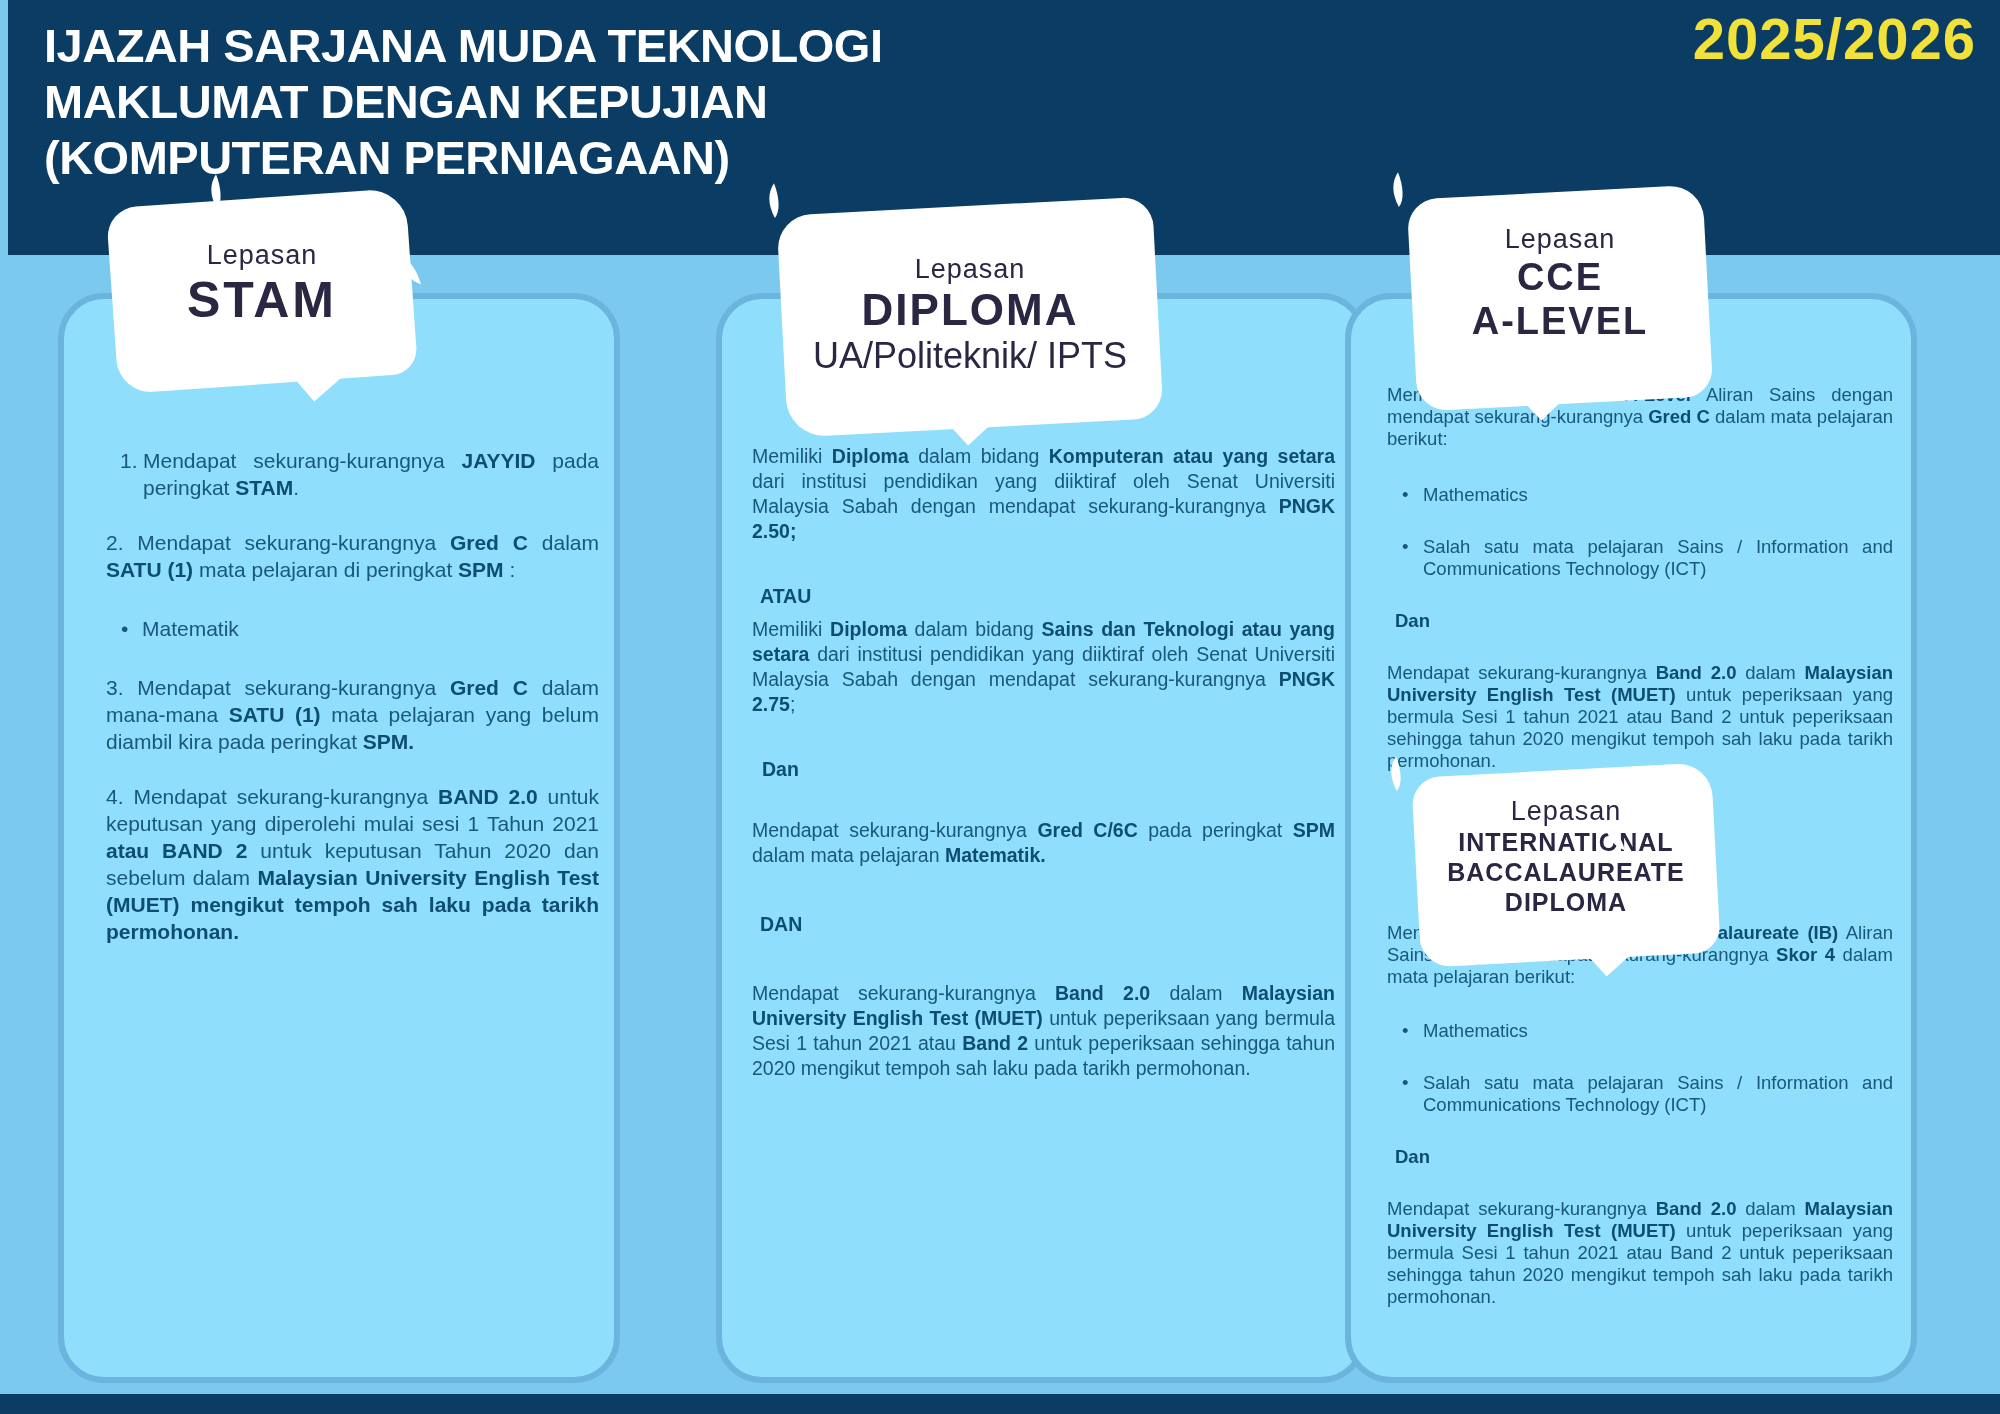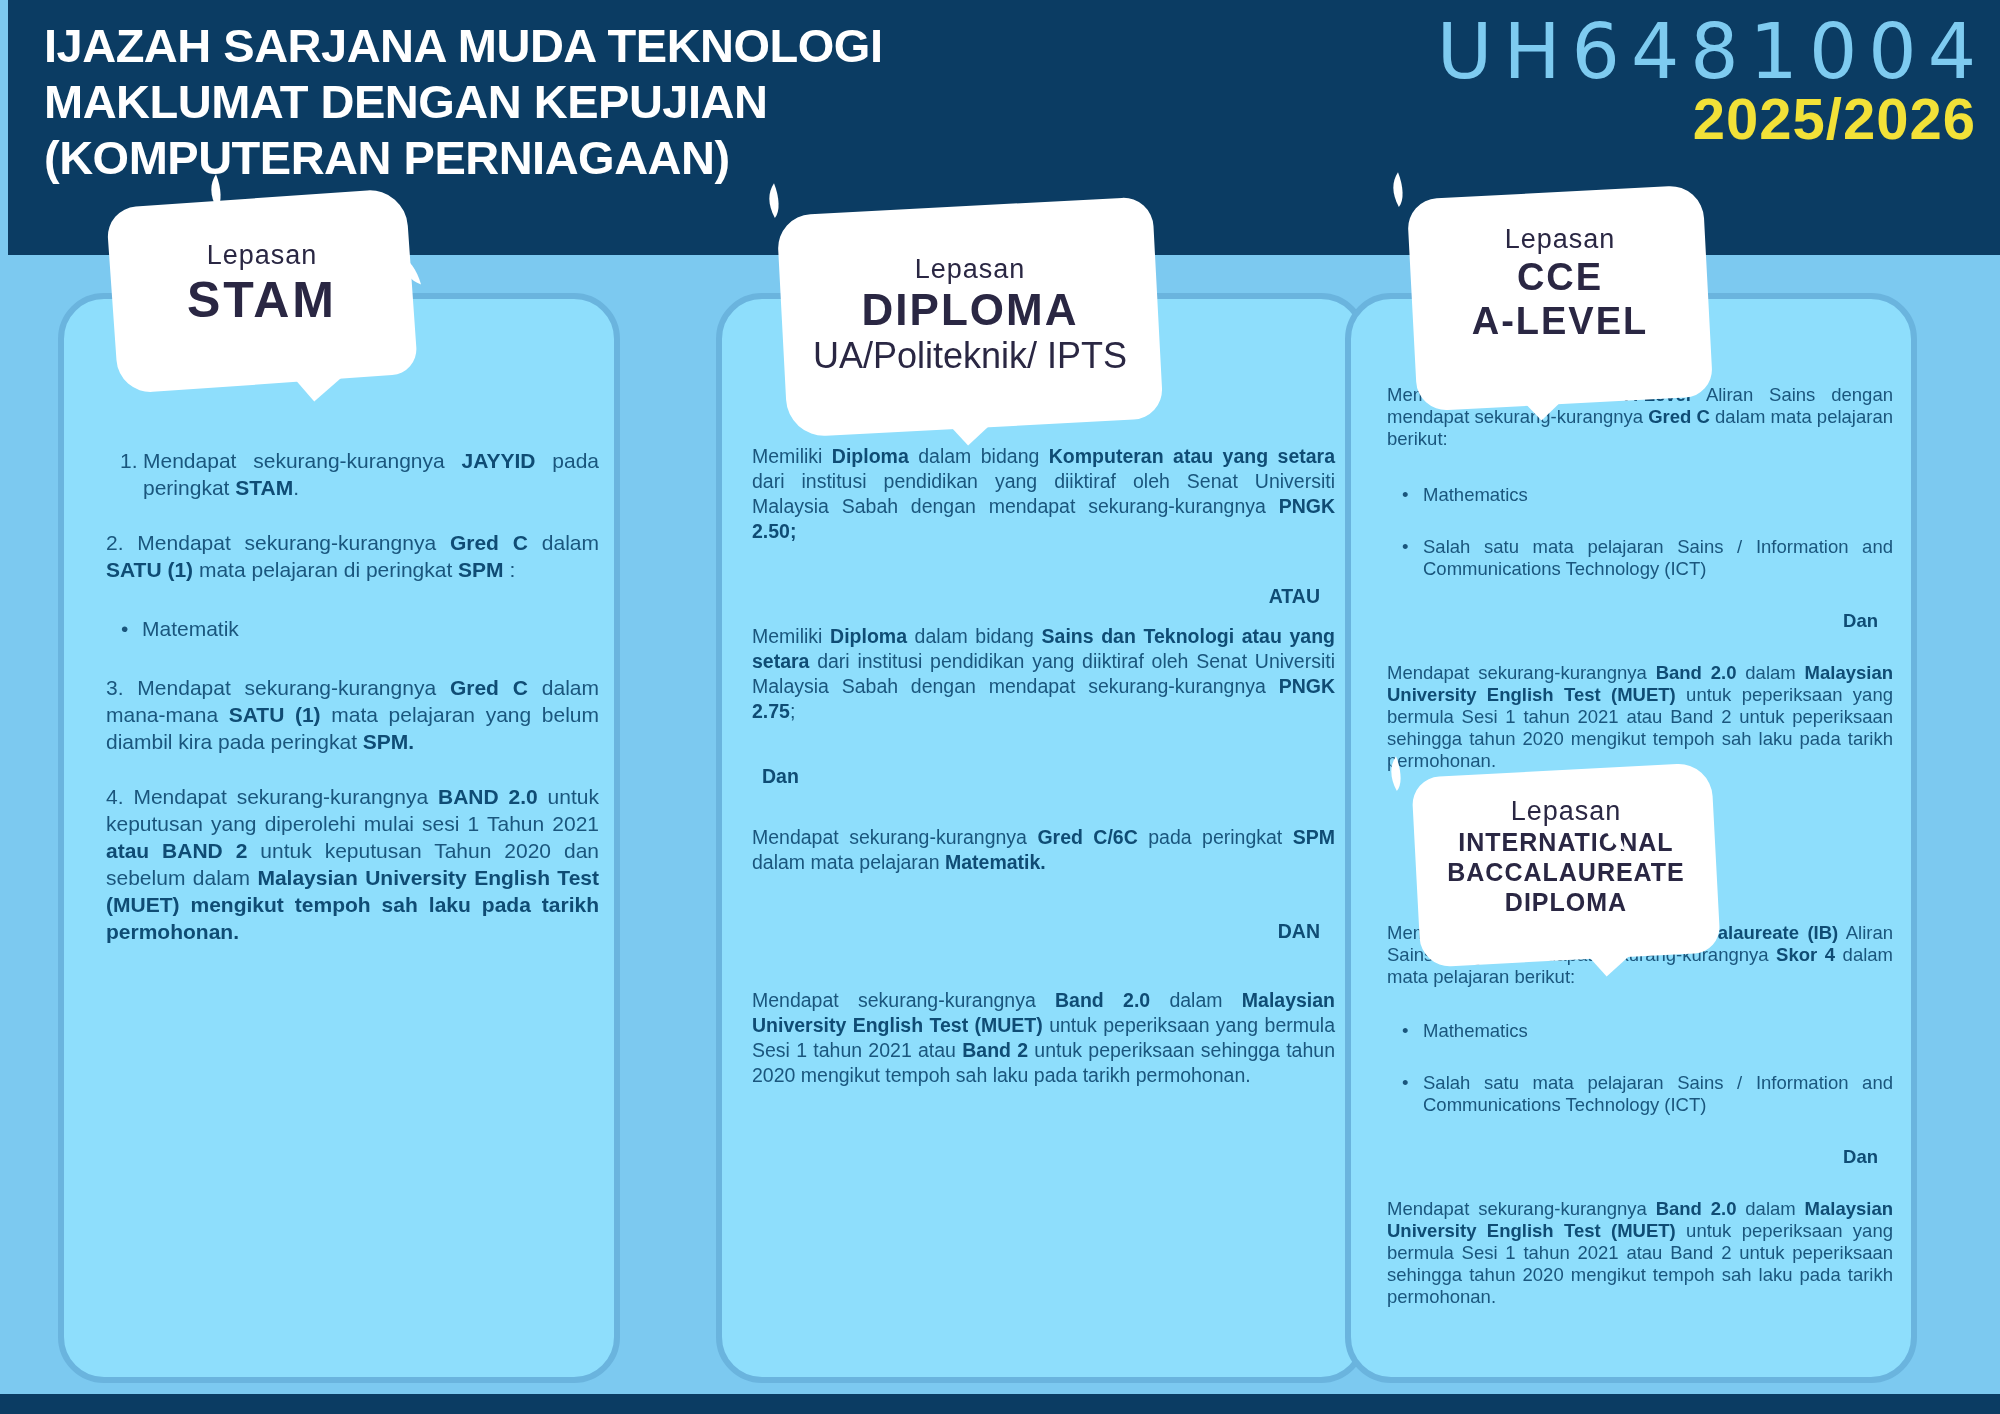--- a/index.html
+++ b/index.html
@@ -30,21 +30,21 @@
   .card1 .card-body{padding:145px 26px 0 30px;font-size:19.5px;line-height:25px;}
   .card2 .card-body{padding:85px 18px 0 36px;font-size:18.5px;line-height:22px;}
   .para{margin:0;text-align:justify;}
   .para b,.num-text b,.bullet-text b{color:var(--bodyb);}
   .num-item{display:flex;}
   .num-marker{flex:0 0 37px;box-sizing:border-box;padding-left:14px;}
   .num-text{flex:1;text-align:justify;}
   .bullet-item{display:flex;}
   .bullet-dot{flex:0 0 36px;box-sizing:border-box;padding-left:15px;}
   .bullet-text{flex:1;text-align:justify;}
-  .center-word{margin:15px;text-align:right;font-weight:bold;color:var(--bodyb);}
+  .center-word{margin:8px;text-align:left;font-weight:bold;color:var(--bodyb);}
   .left-word{margin:0;padding-left:10px;font-weight:bold;color:var(--bodyb);}
   
   .bubble{position:absolute;z-index:5;}
   .bubble-bg{position:absolute;inset:0;background:#ffffff;}
   .bubble-tail{position:absolute;width:36px;height:36px;background:#ffffff;transform:rotate(45deg);}
   .bubble-content{position:relative;z-index:2;text-align:center;color:var(--bubbletext);}
   .eyebrow{font-size:27px;letter-spacing:1px;}
   .btitle{font-weight:800;letter-spacing:1px;}
   .bsub{font-size:36px;margin-top:0;}
   .b0{left:112px;top:198px;width:300px;height:186px;}
@@ -84,21 +84,20 @@
 
 <div class="page">
 
   <div class="header">
     <div class="title">
       <div>IJAZAH SARJANA MUDA TEKNOLOGI</div>
       <div>MAKLUMAT DENGAN KEPUJIAN</div>
       <div>(KOMPUTERAN PERNIAGAAN)</div>
     </div>
     <div class="header-right">
-      <div class="code">UH6481004</div>
       <div class="year">2025/2026</div>
     </div>
   </div>
 
   <section class="card card0">
     <div class="card-body">
         <div class="num-item" style="margin-top: 0px;">
           <span class="num-marker">1.</span>
           <span class="num-text"><span>Mendapat sekurang-kurangnya </span><b>JAYYID</b><span> pada peringkat </span><b>STAM</b><span>.</span></span>
         </div>

